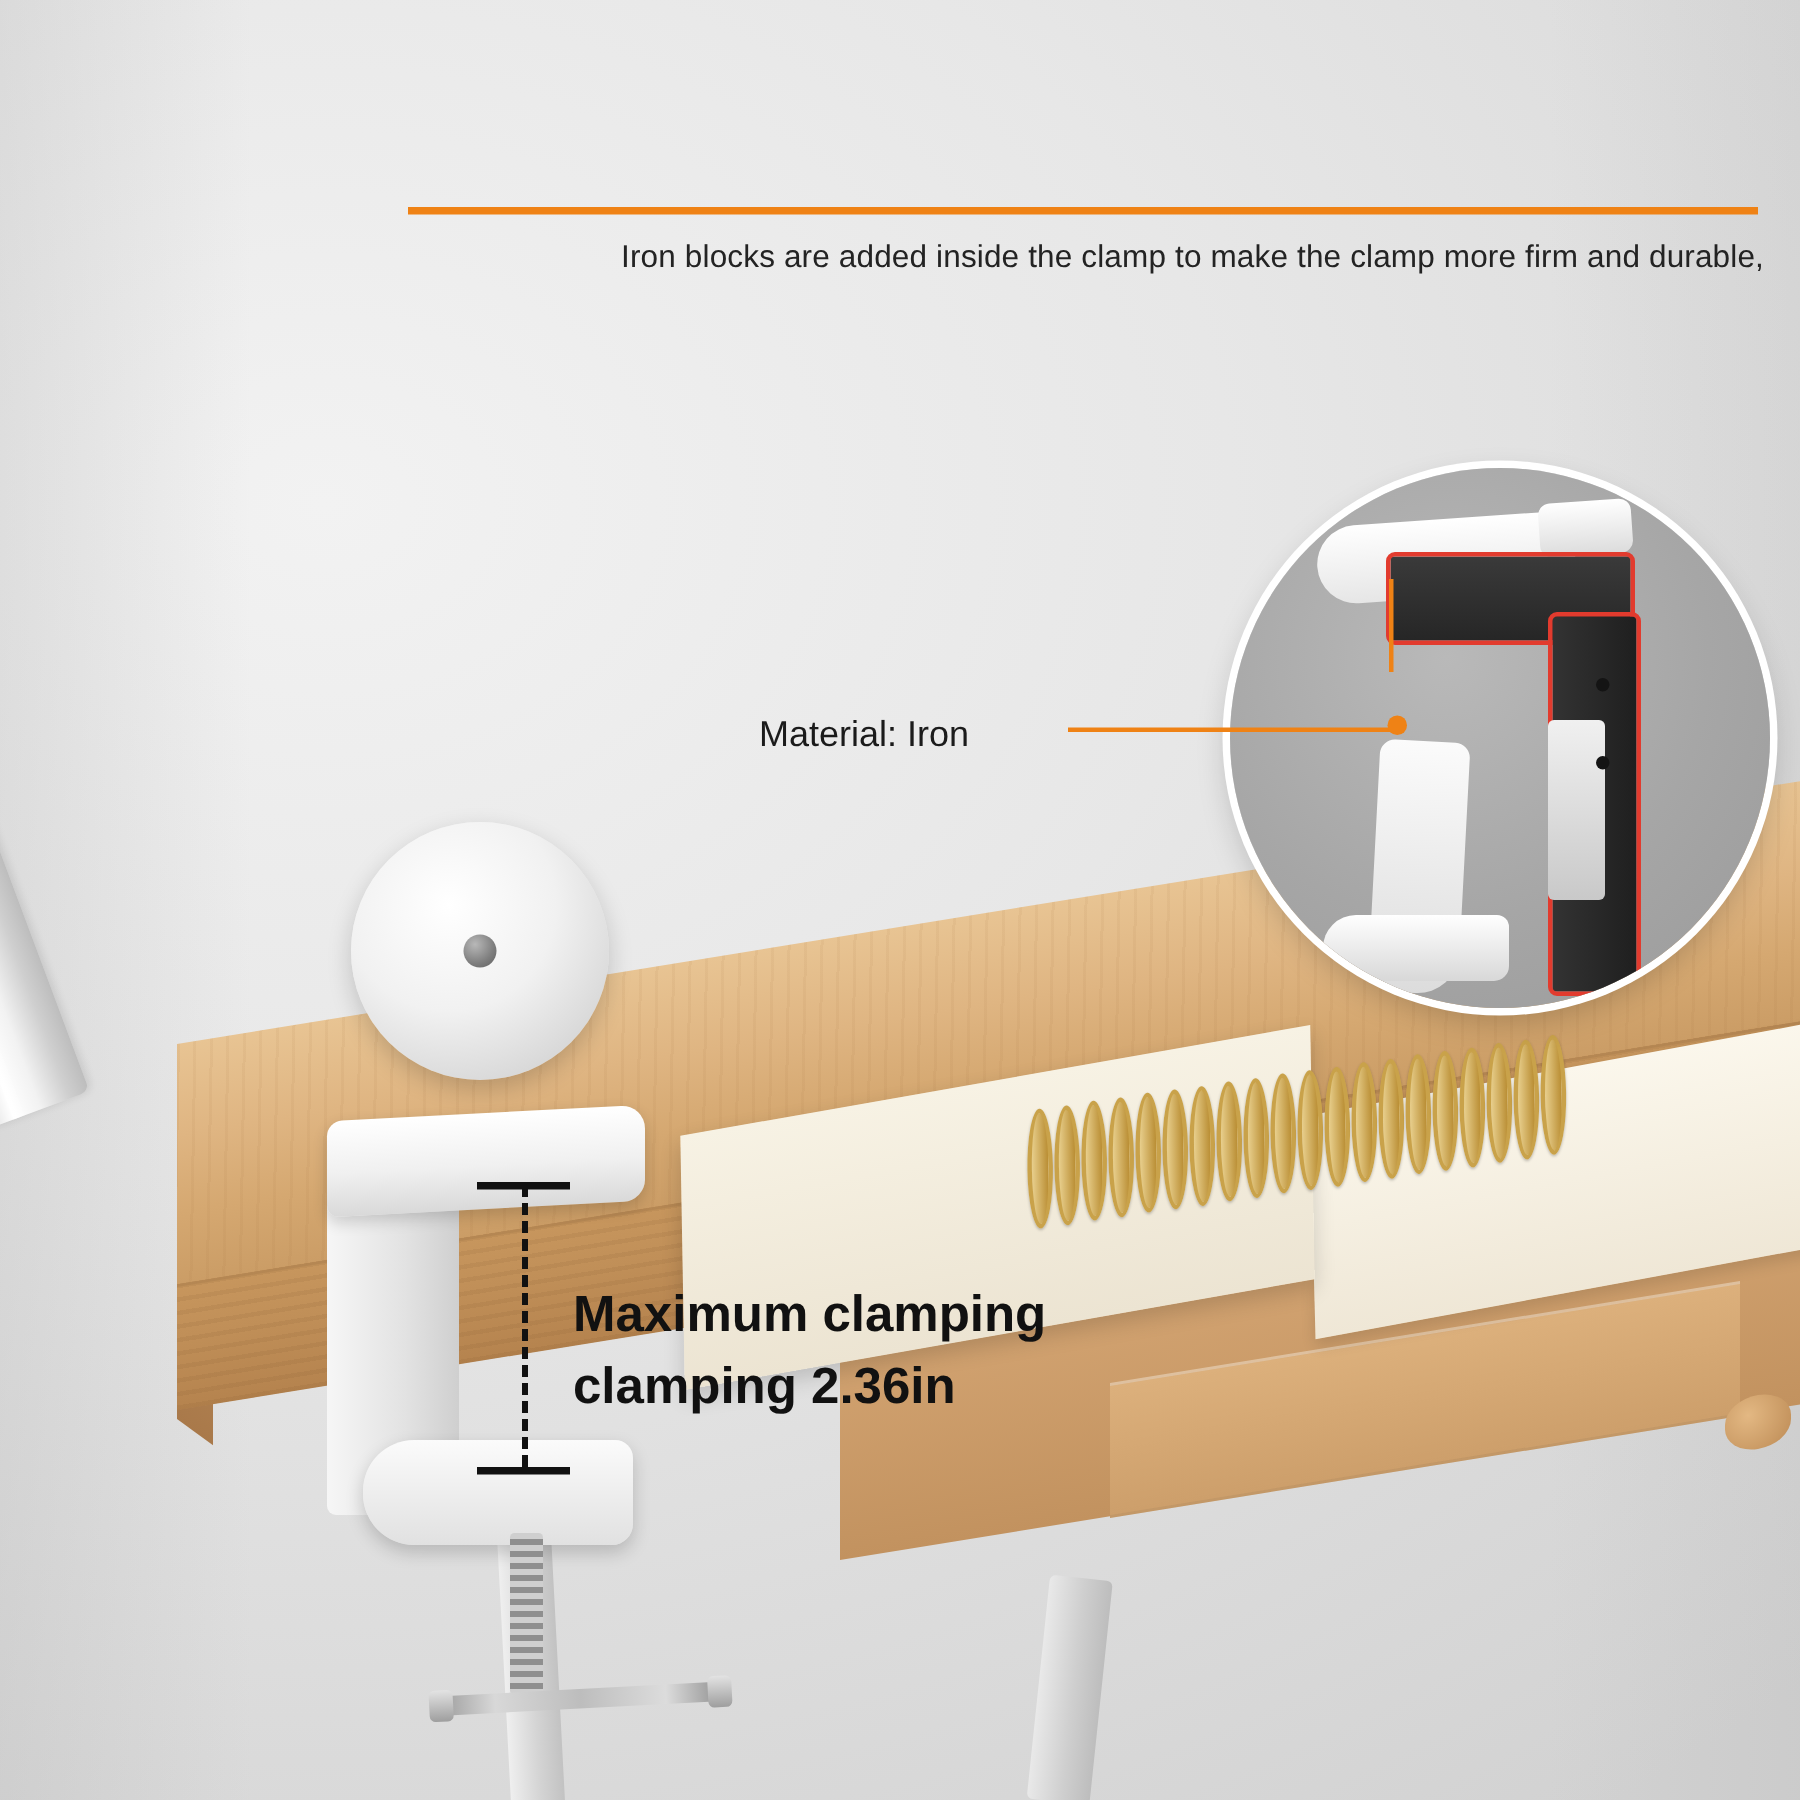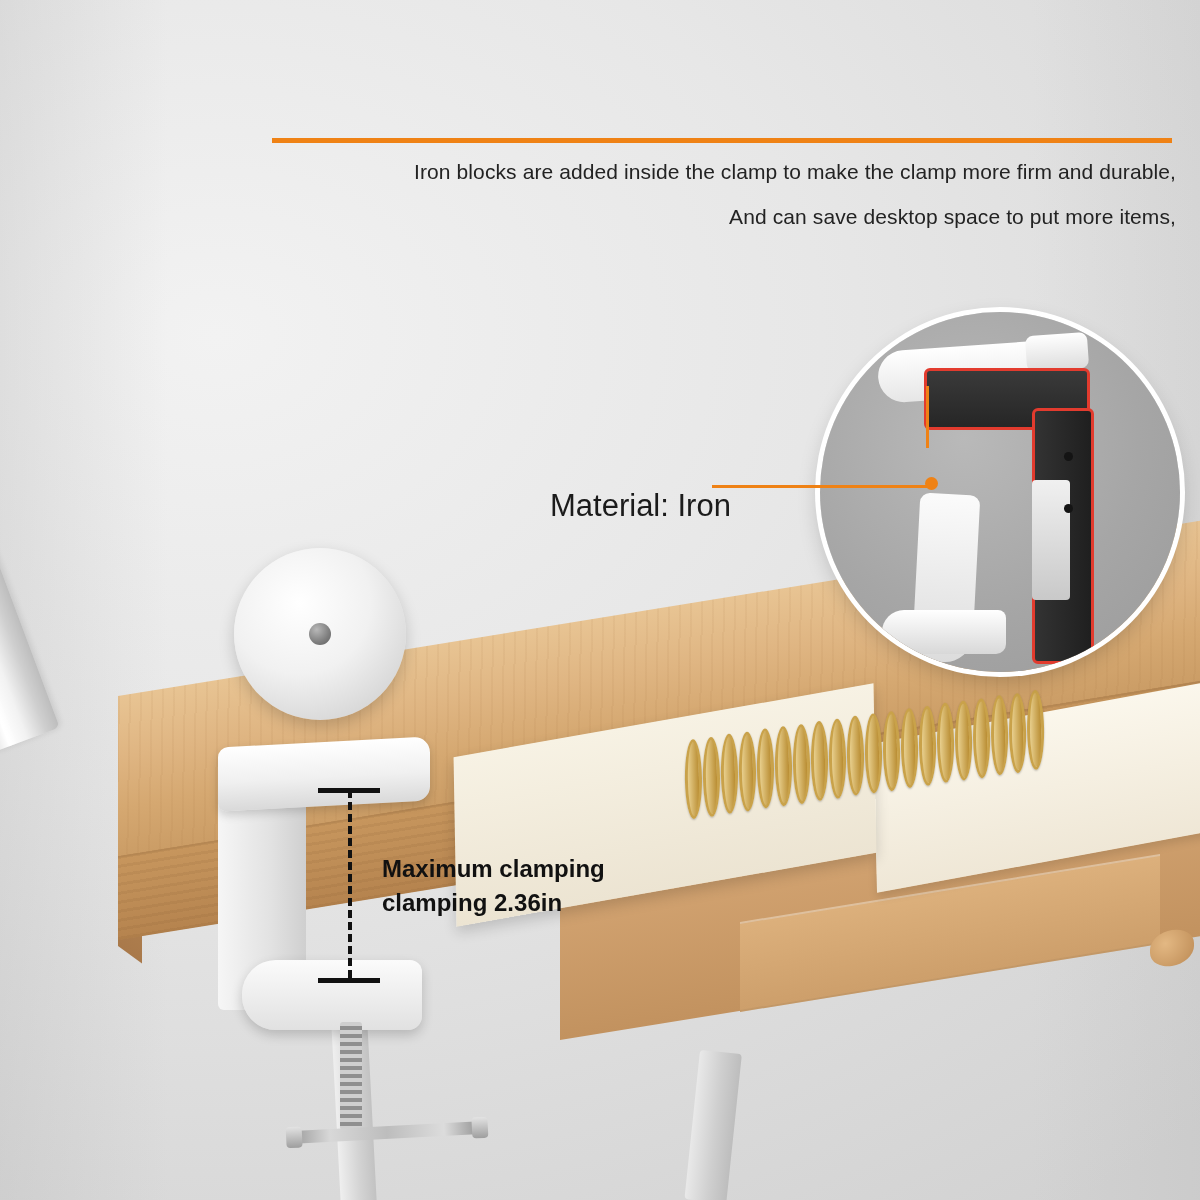--- a/index.html
+++ b/index.html
@@ -185,34 +185,34 @@
   }
   .sub{
     position:absolute;right:24px;
     font-size:21px;color:#232323;white-space:nowrap;letter-spacing:.1px;
   }
   .sub1{top:160px;}
   .sub2{top:205px;}
   .sub3{top:248px;}
 
   .mat-label{
-    position:absolute;left:506px;top:488px;
-    font-size:31px;color:#1b1b1b;white-space:nowrap;margin-left:44px;
+    position:absolute;left:506px;top:476px;
+    font-size:24px;color:#1b1b1b;white-space:nowrap;
   }
   .mat-line{
     position:absolute;left:712px;top:485px;width:222px;height:3px;background:#ef8215;
   }
   .mat-dot{
     position:absolute;left:925px;top:477px;width:13px;height:13px;border-radius:50%;
     background:#ef8215;
   }
 
   .clamp-label{
     position:absolute;left:382px;top:852px;
-    font-size:24px;font-weight:bold;color:#111;line-height:1.42;white-space:nowrap;
+    font-size:34px;font-weight:bold;color:#111;line-height:1.42;white-space:nowrap;
   }
 
   
   .inset{
     position:absolute;left:820px;top:312px;width:360px;height:360px;border-radius:50%;
     background:radial-gradient(circle at 40% 35%, #b9b9b9 0%, #a6a6a6 55%, #9a9a9a 100%);
     box-shadow:0 0 0 5px #ffffff, 0 8px 22px rgba(0,0,0,.22);
     overflow:hidden;
   }
   .ins-white-top{
@@ -352,15 +352,14 @@
     <div class="ins-hook-foot"></div>
     <div class="ins-callout"></div>
   </div>
 
   <div class="mat-label">Material: Iron</div>
   <div class="mat-line"></div>
   <div class="mat-dot"></div>
 
   <div class="rule"></div>
   <div class="sub sub1">Iron blocks are added inside the clamp to make the clamp more firm and durable,</div>
-  <div class="sub sub2">And can save desktop space to put more items,</div>
 
 </div>
 
 </body></html>

